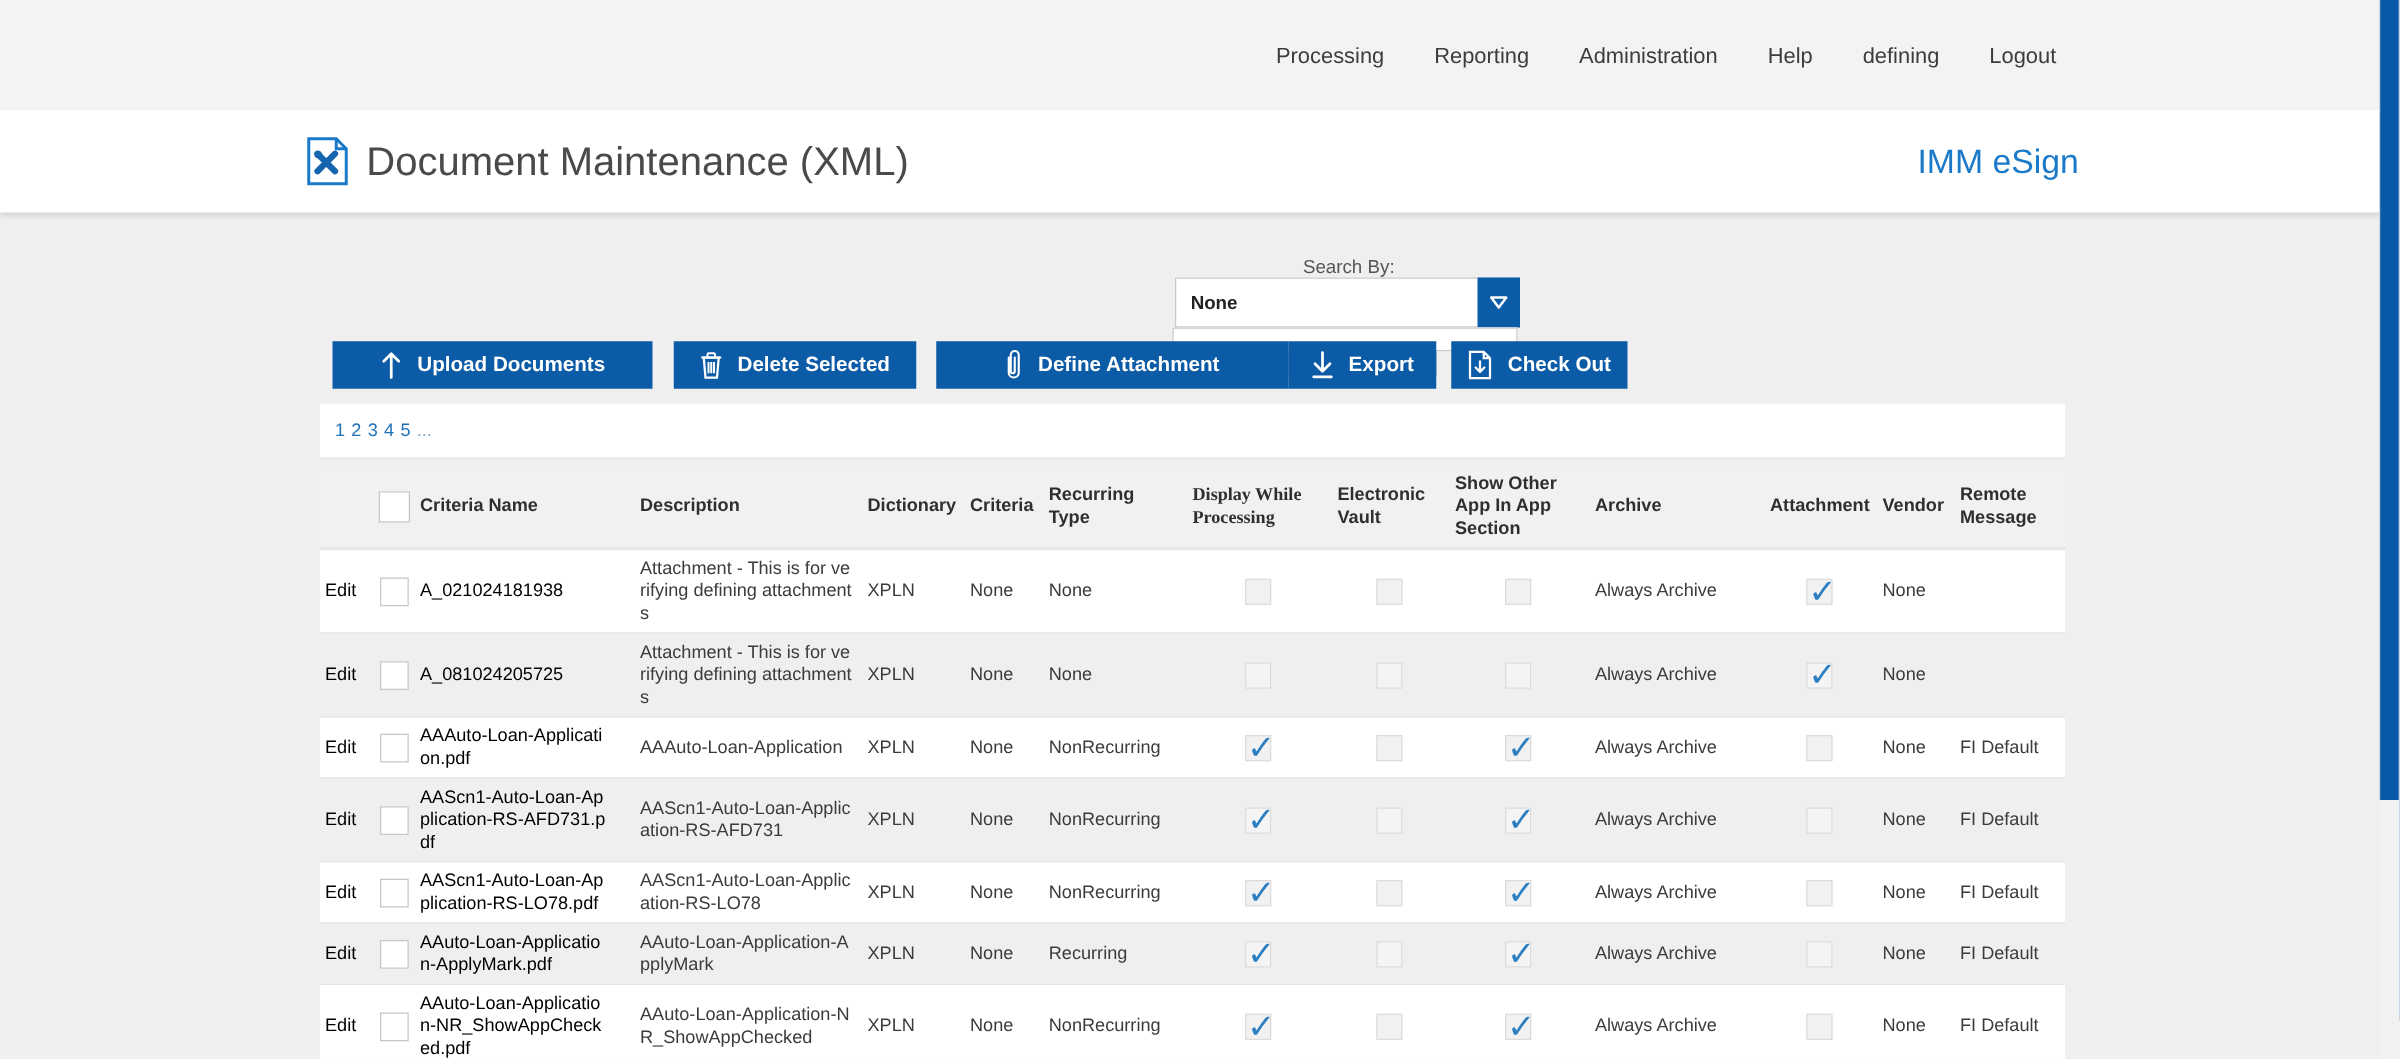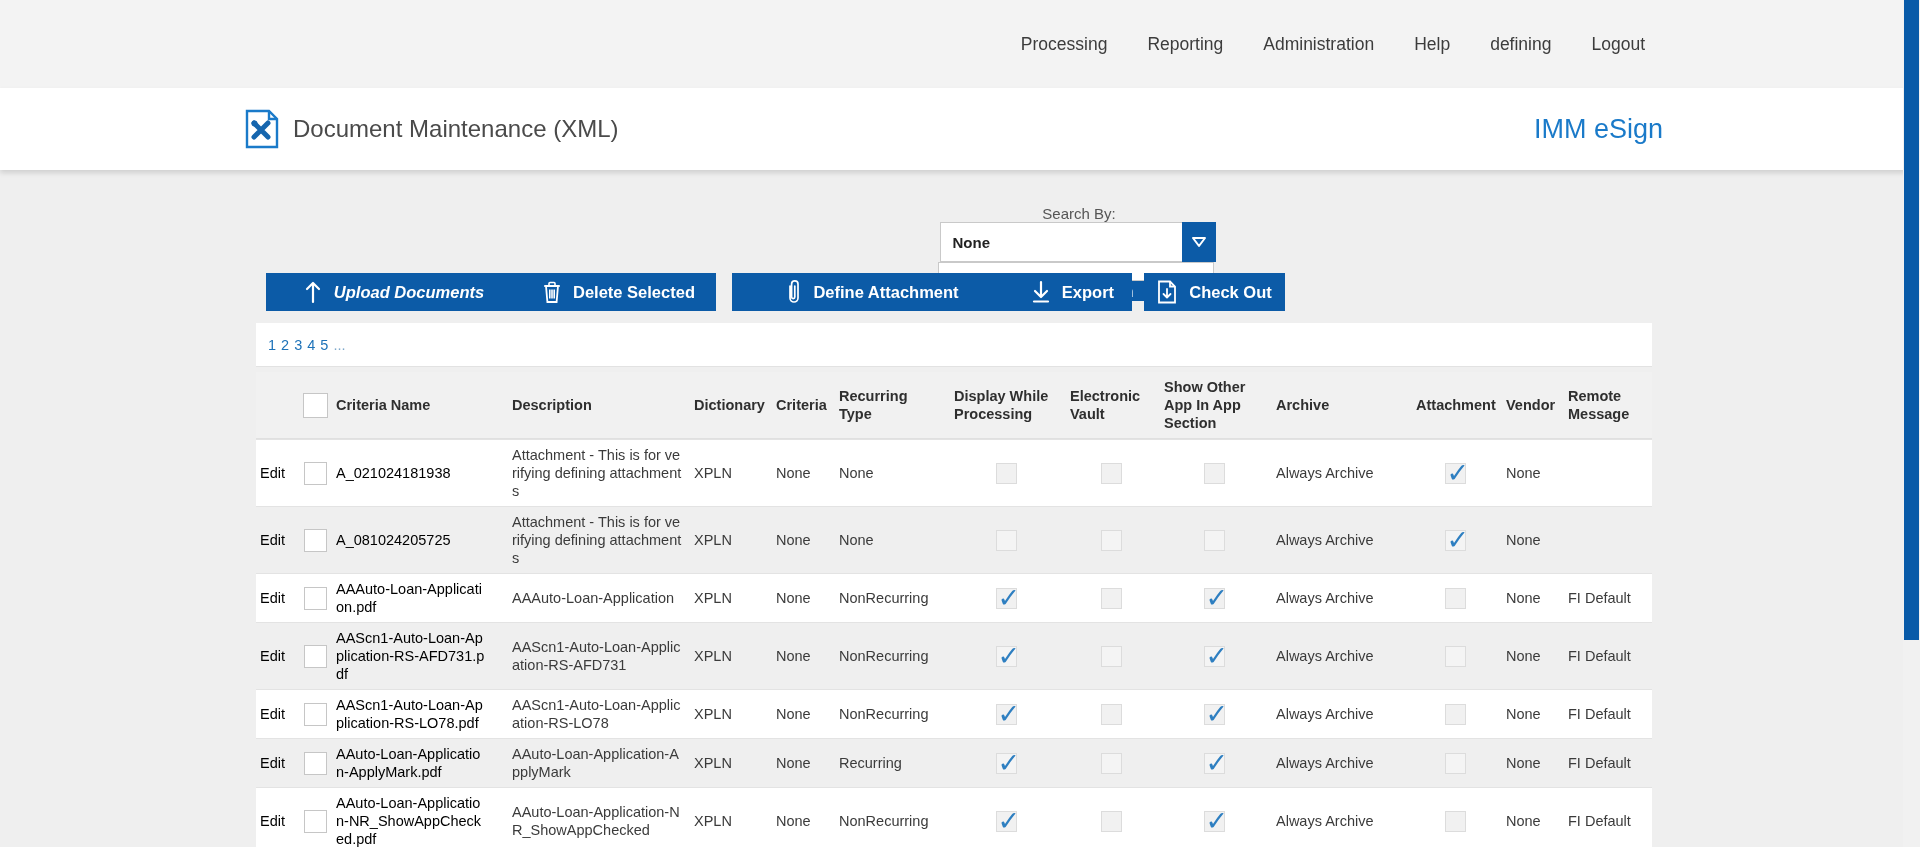--- a/index.html
+++ b/index.html
@@ -8,42 +8,42 @@
 
   
   .topnav { height:88px; background:#f3f3f3; display:flex; align-items:center;
     justify-content:flex-end; gap:40px; padding-right:275px; }
   .topnav a { font-size:17.5px; color:#3c3c3c; text-decoration:none; cursor:pointer; }
 
   
   .pagehead { height:82px; background:#ffffff; display:flex; align-items:center;
     box-shadow:0 3px 5px rgba(0,0,0,.13); position:relative; z-index:2; }
   .pagehead .lefthead { display:flex; align-items:center; margin-left:245px; gap:14px; }
-  .page-title { font-size:24px; color:#4a4a4a; font-weight:400; }
+  .page-title { font-size:32px; color:#4a4a4a; font-weight:400; }
   .brand { margin-left:auto; margin-right:257px; font-size:27px; color:#1a7ac9; }
 
   
   .search-row { margin:35px 0 0 260px; display:flex; align-items:center; height:42px;flex-direction:column; }
   .search-label { font-size:15px; color:#555; margin-right:22px; }
   .dropdown { width:276px; height:40px; background:#fff; border:1px solid #c9c9c9;
     display:flex; align-items:center; margin-right:25px; cursor:pointer; }
   .dropdown .ddvalue { flex:1; font-size:15px; color:#222; padding-left:12px; font-weight:700; }
   .dd-btn { width:34px; height:40px; margin:-1px; background:#0c5ba7; display:flex;
     align-items:center; justify-content:center; }
   .search-input { width:276px; height:40px; border:1px solid #c9c9c9; background:#fff;
     font-size:15px; padding:0 10px; margin-right:28px; }
   .btn { background:#0c5ba7; color:#fff; border:none; display:inline-flex; align-items:center;
     justify-content:center; gap:12px; cursor:pointer; font-family:inherit; }
   .btn span { font-size:16.5px; font-weight:600; }
   .search-btn { width:118px; height:44px; }
 
   
   .toolbar { margin:26px 0 0 266px; display:flex; }
   .toolbar .btn { height:38px; }
-  .btn-upload  { width:256px; margin-right:0;font-style:italic; }
+  .btn-upload  { width:256px; margin-right:17px; }
   .btn-delete  { width:194px; margin-right:16px; }
   .btn-define  { width:282px; }
   .btn-export  { width:118px; margin-right:12px; }
   .btn-checkout{ width:141px; }
 
   
   .pagebar { margin:12px 0 0 256px; width:1396px; height:44px; background:#fff;
     border-bottom:1px solid #e2e2e2; display:flex; align-items:center; padding-left:12px; }
   .pagebar a { font-size:14.5px; color:#1d72b8; text-decoration:none; margin-right:5px; cursor:pointer; }
   .pagebar .dots { font-size:14.5px; color:#7fa8cb; }
@@ -56,21 +56,21 @@
   .trow { display:flex; align-items:center; background:#fff; border-top:1px solid #e3e3e3; }
   .trow.alt { background:#efefef; }
   .cell { font-size:14.5px; color:#3b3b3b; padding:6px; line-height:18px; }
   .c-edit  { width:40px;  padding-left:4px; }
   .c-check { width:38px;  display:flex; justify-content:center; }
   .c-name  { width:172px; padding-right:20px; padding-left:2px; word-break:break-all; }
   .c-desc  { width:182px; word-break:break-all; }
   .c-dict  { width:82px; }
   .c-crit  { width:63px; }
   .c-recur { width:115px; }
-  .c-dwp   { width:116px; }
+  .c-dwp   { width:116px;font-family:Liberation Serif, serif; }
   .c-ev    { width:94px; }
   .c-soa   { width:112px; }
   .c-arch  { width:140px; }
   .c-att   { width:90px; }
   .c-vendor{ width:62px; }
   .c-remote{ width:90px; }
   .cb-cell { display:flex; justify-content:center; }
   a.editlink, a.doclink { color:#000000; text-decoration:none; cursor:pointer; }
 
   .rowcb { width:23px; height:23px; background:#fff; border:1px solid #c6c6c6;

